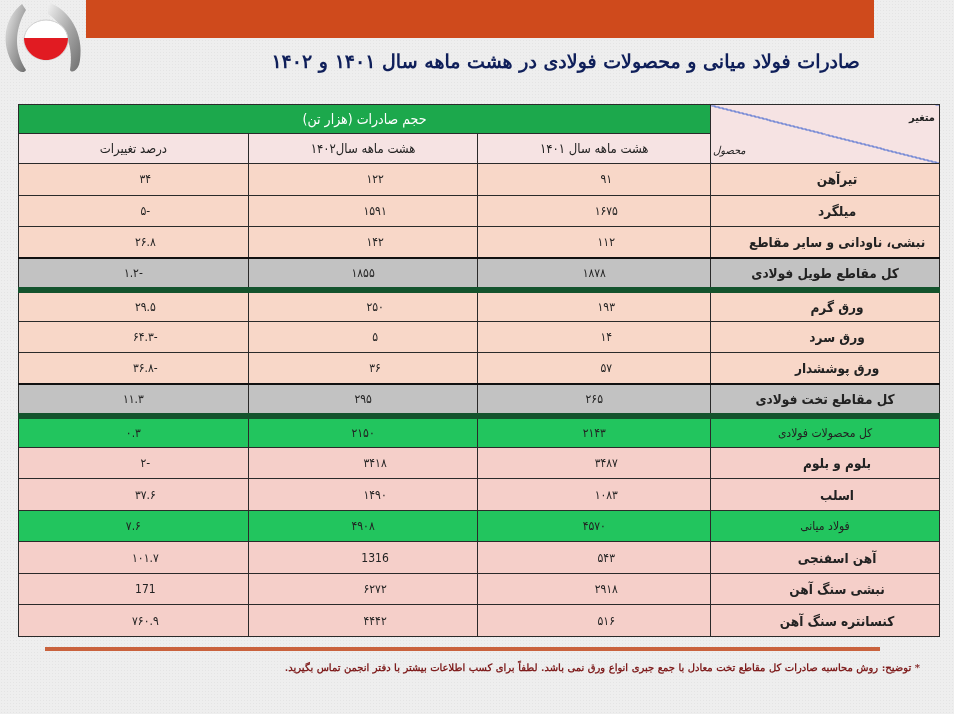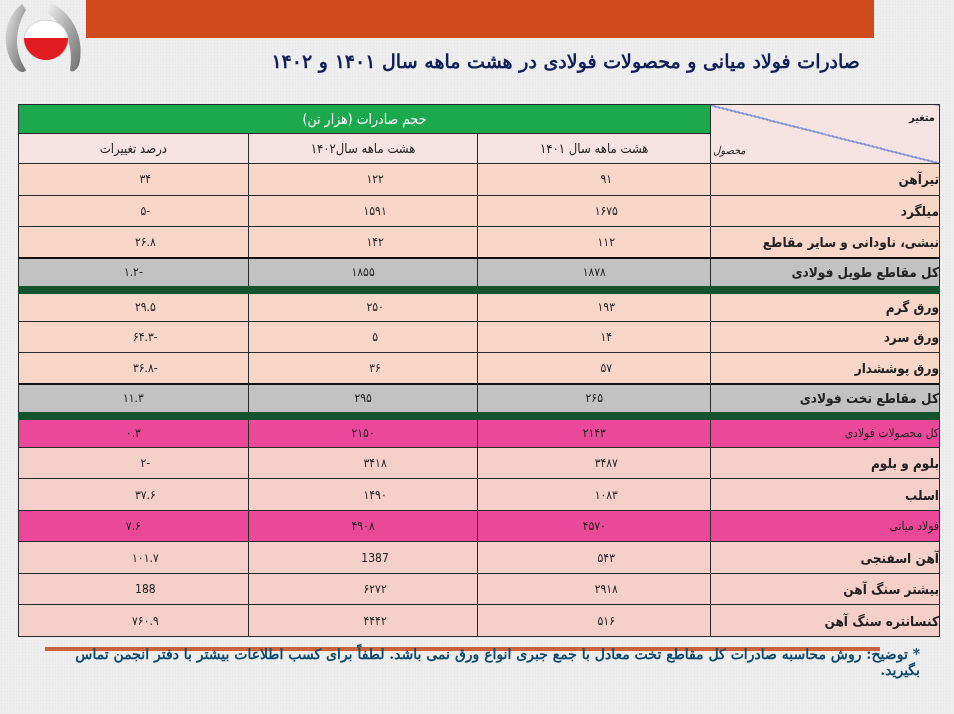--- a/index.html
+++ b/index.html
@@ -26,47 +26,47 @@
     }
     table.data {
       position: absolute; left: 18px; top: 104px; width: 922px; height: 533px;
       border-collapse: collapse; direction: rtl;
       font-family: "DejaVu Sans Condensed", "DejaVu Sans", sans-serif;
     }
     table.data td {
       border: 1px solid #2a2a2a; text-align: center;
       font-size: 12px; color: #222; height: 31px;
     }
-    table.data td.name { font-weight: bold; font-size: 13.5px; width: 230px; text-align: right; }
+    table.data td.name { font-weight: bold; font-size: 13.5px; width: 230px; }
     table.data td.c1 { width: 234px; }
     table.data td.c2 { width: 231px; }
     table.data td.c3 { width: 231px; }
     tr.row-normal td { background: #f8d7c8; padding-left: 24px; }
-    tr.row-subtotal td { background: #c2c2c2; border-top: 2px solid #111; border-bottom: 8px solid #14532d; }
-    tr.row-total td { background: #ec4899; }
+    tr.row-subtotal td { background: #c2c2c2; border-top: 2px solid #111; border-bottom: 6px solid #14532d; }
+    tr.row-total td { background: #22c55e; }
     tr.row-total td.name { font-weight: normal; font-size: 12px; }
     tr.row-normal.alt td { background: #f5cfc9; }
     .hdr-green td.green { background: #1ca84c; color: #fff; font-size: 14px; height: 29px; }
     .hdr-sub td.sub { background: #f6e3e3; font-size: 13px; height: 29px; }
     td.corner {
       position: relative; background: #f6e3e3;
       background-image: linear-gradient(to top right, transparent calc(50% - 0.6px), #4a6bd0 calc(50% - 0.6px), #4a6bd0 calc(50% + 0.6px), transparent calc(50% + 0.6px));
       margin-left: 36px;
     }
     td.corner .c-top { position: absolute; right: 4px; top: 6px; font-size: 11px; font-weight: bold; color: #222; }
     td.corner .c-bot { position: absolute; left: 2px; bottom: 6px; font-size: 11px; color: #222; font-style: italic; }
     .bottom-rule {
       position: absolute; left: 45px; top: 647px; width: 835px; height: 4px;
       background: #c9623d;
     }
     .footnote {
-      position: absolute; left: 40px; top: 646px; width: 880px;
+      position: absolute; left: 40px; top: 662px; width: 880px;
       direction: rtl; text-align: right;
       font-family: "DejaVu Serif", serif; font-weight: bold;
-      font-size: 14px; color: #0c4a6e;
+      font-size: 10px; color: #7f1d1d;
     }
   </style>
 </head>
 <body>
 
 <div class="top-band"></div>
 
 <div class="logo">
   <svg width="88" height="80" viewBox="0 0 88 80">
     <defs>
@@ -169,28 +169,28 @@
       </tr>
       <tr class="row-total">
         <td class="name">فولاد  میانی</td>
         <td class="c1">۴۵۷۰</td>
         <td class="c2">۴۹۰۸</td>
         <td class="c3">۷.۶</td>
       </tr>
       <tr class="row-normal alt">
         <td class="name">آهن اسفنجی</td>
         <td class="c1">۵۴۳</td>
-        <td class="c2">1387</td>
+        <td class="c2">1316</td>
         <td class="c3">۱۰۱.۷</td>
       </tr>
       <tr class="row-normal alt">
-        <td class="name">بیشتر سنگ آهن</td>
+        <td class="name">نبشی سنگ آهن</td>
         <td class="c1">۲۹۱۸</td>
         <td class="c2">۶۲۷۲</td>
-        <td class="c3">188</td>
+        <td class="c3">171</td>
       </tr>
       <tr class="row-normal alt">
         <td class="name">کنسانتره سنگ آهن</td>
         <td class="c1">۵۱۶</td>
         <td class="c2">۴۴۴۲</td>
         <td class="c3">۷۶۰.۹</td>
       </tr>
     </tbody>
 </table>
 

